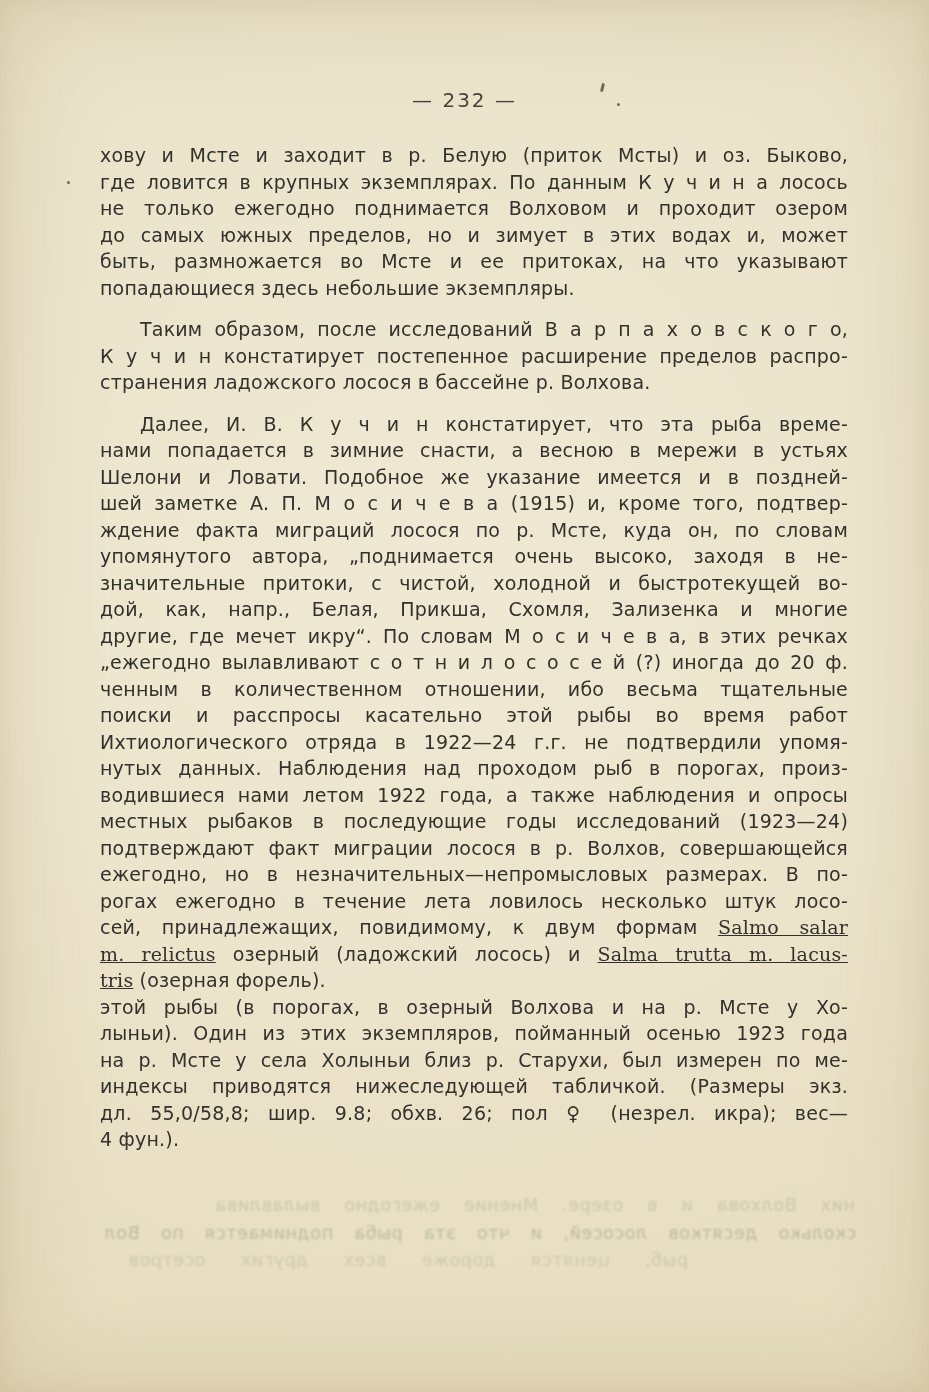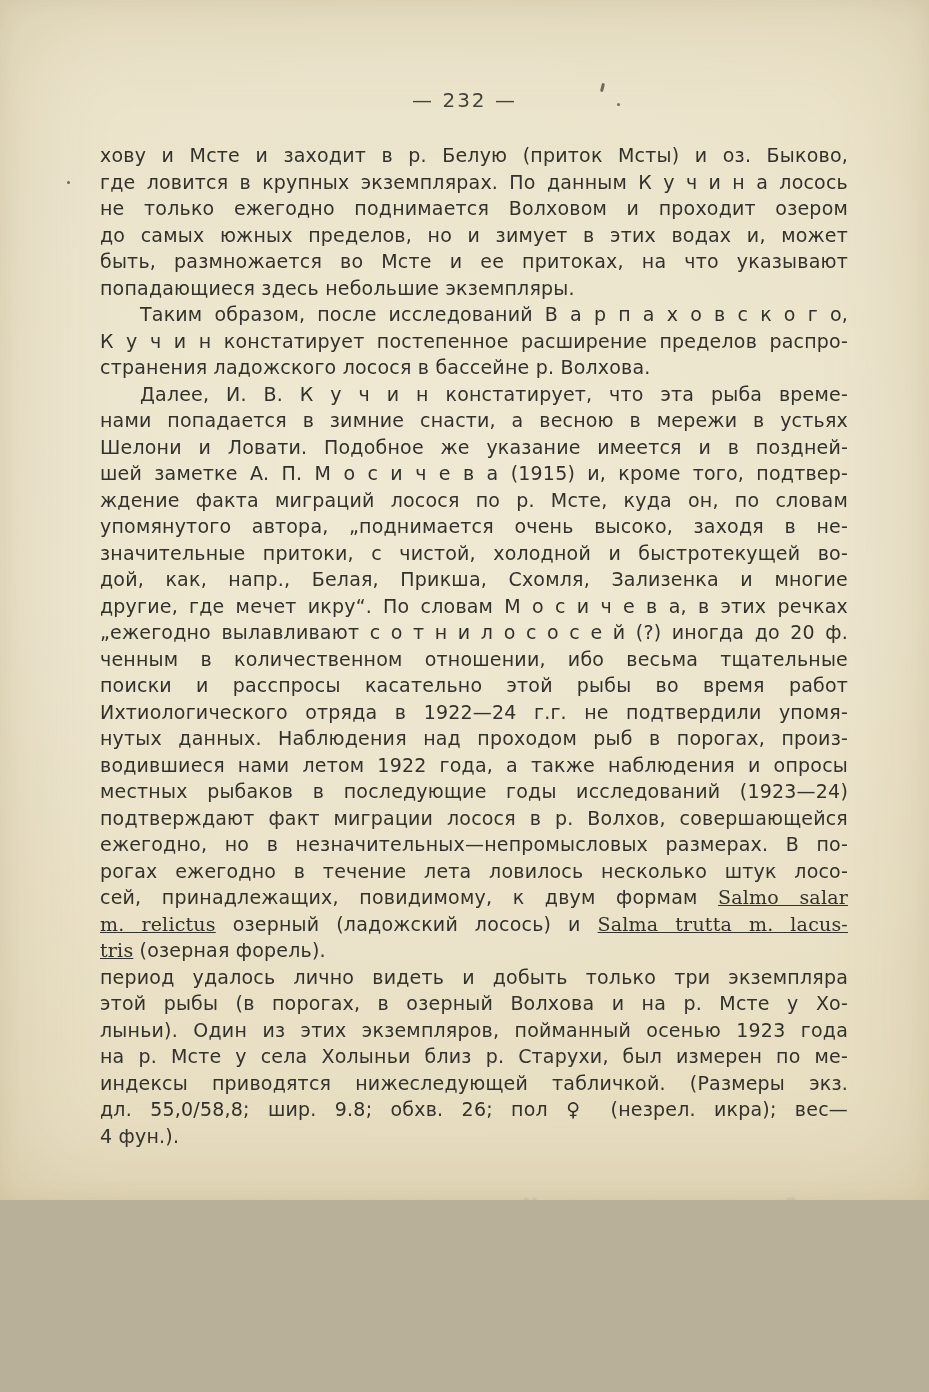--- a/index.html
+++ b/index.html
@@ -5,21 +5,21 @@
   :root{
     --paper:#ebe3c9;
     --ink:#33312b;
     --header-ink:#45443c;
     --ghost:#7d8a68;
   }
   html,body{margin:0;padding:0;}
   body{background:#b9b09a;}
   .page{
     position:relative;
-    width:929px;height:1200px;
+    width:929px;height:1392px;
     margin:0 auto;
     background:
       radial-gradient(ellipse 130% 95% at 46% 40%, rgba(255,255,255,0.22), rgba(255,255,255,0) 62%),
       linear-gradient(180deg, #e9e1c6 0%, var(--paper) 50%, #e7ddc0 100%);
     font-family:"DejaVu Sans", sans-serif;
     color:var(--ink);
     overflow:hidden;
   }
   .page::after{
     content:"";position:absolute;inset:0;pointer-events:none;
@@ -35,21 +35,21 @@
     position:absolute;left:100px;top:142px;width:748px;
     font-size:19px;line-height:26.5px;
     letter-spacing:0.2px;
   }
   .line{
     text-align:justify;
     text-align-last:justify;
     height:26.5px;overflow:hidden;
   }
   .line.last{text-align-last:left;}
-  .line.indent{text-indent:40px;}
+  .line.indent{text-indent:40px;margin-top:15px;}
   .latin{font-family:"DejaVu Serif", serif;text-decoration:underline;}
   .ghost{position:absolute;inset:0;pointer-events:none;}
   .gline{
     position:absolute;
     transform:scaleX(-1);
     color:var(--ghost);
     filter:blur(1px);
     font-size:17.5px;line-height:26px;
     letter-spacing:0.6px;
     white-space:nowrap;
@@ -91,21 +91,20 @@
       <div class="line">Ихтиологического отряда в 1922—24 г.г. не подтвердили упомя-</div>
       <div class="line">нутых данных. Наблюдения над проходом рыб в порогах, произ-</div>
       <div class="line">водившиеся нами летом 1922 года, а также наблюдения и опросы</div>
       <div class="line">местных рыбаков в последующие годы исследований (1923—24)</div>
       <div class="line">подтверждают факт миграции лосося в р. Волхов, совершающейся</div>
       <div class="line">ежегодно, но в незначительных—непромысловых размерах. В по-</div>
       <div class="line">рогах ежегодно в течение лета ловилось несколько штук лосо-</div>
       <div class="line"><span>сей, принадлежащих, повидимому, к двум формам </span><span class="latin">Salmo salar</span></div>
       <div class="line"><span class="latin">m. relictus</span><span> озерный (ладожский лосось) и </span><span class="latin">Salma trutta m. lacus-</span></div>
       <div class="line last"><span class="latin">tris</span><span> (озерная форель).</span></div>
-      <div class="line">период удалось лично видеть и добыть только три экземпляра</div>
       <div class="line">этой рыбы (в порогах, в озерный Волхова и на р. Мсте у Хо-</div>
       <div class="line">лыньи). Один из этих экземпляров, пойманный осенью 1923 года</div>
       <div class="line">на р. Мсте у села Холыньи близ р. Старухи, был измерен по ме-</div>
       <div class="line">индексы приводятся нижеследующей табличкой. (Размеры экз.</div>
       <div class="line">дл. 55,0/58,8; шир. 9.8; обхв. 26; пол ♀ (незрел. икра); вес—</div>
       <div class="line last">4 фун.).</div>
     </div>
   <div class="ghost" id="ghost">
       <div class="gline" style="top: 1192px; left: 215px; width: 640px; opacity: 0.28;">них Волхова и в озере. Мнение ежегодно вылавлива</div>
       <div class="gline" style="top: 1220px; left: 104px; width: 752px; opacity: 0.42;">сколько десятков лососей, и что эта рыба поднимается по Вол</div>

